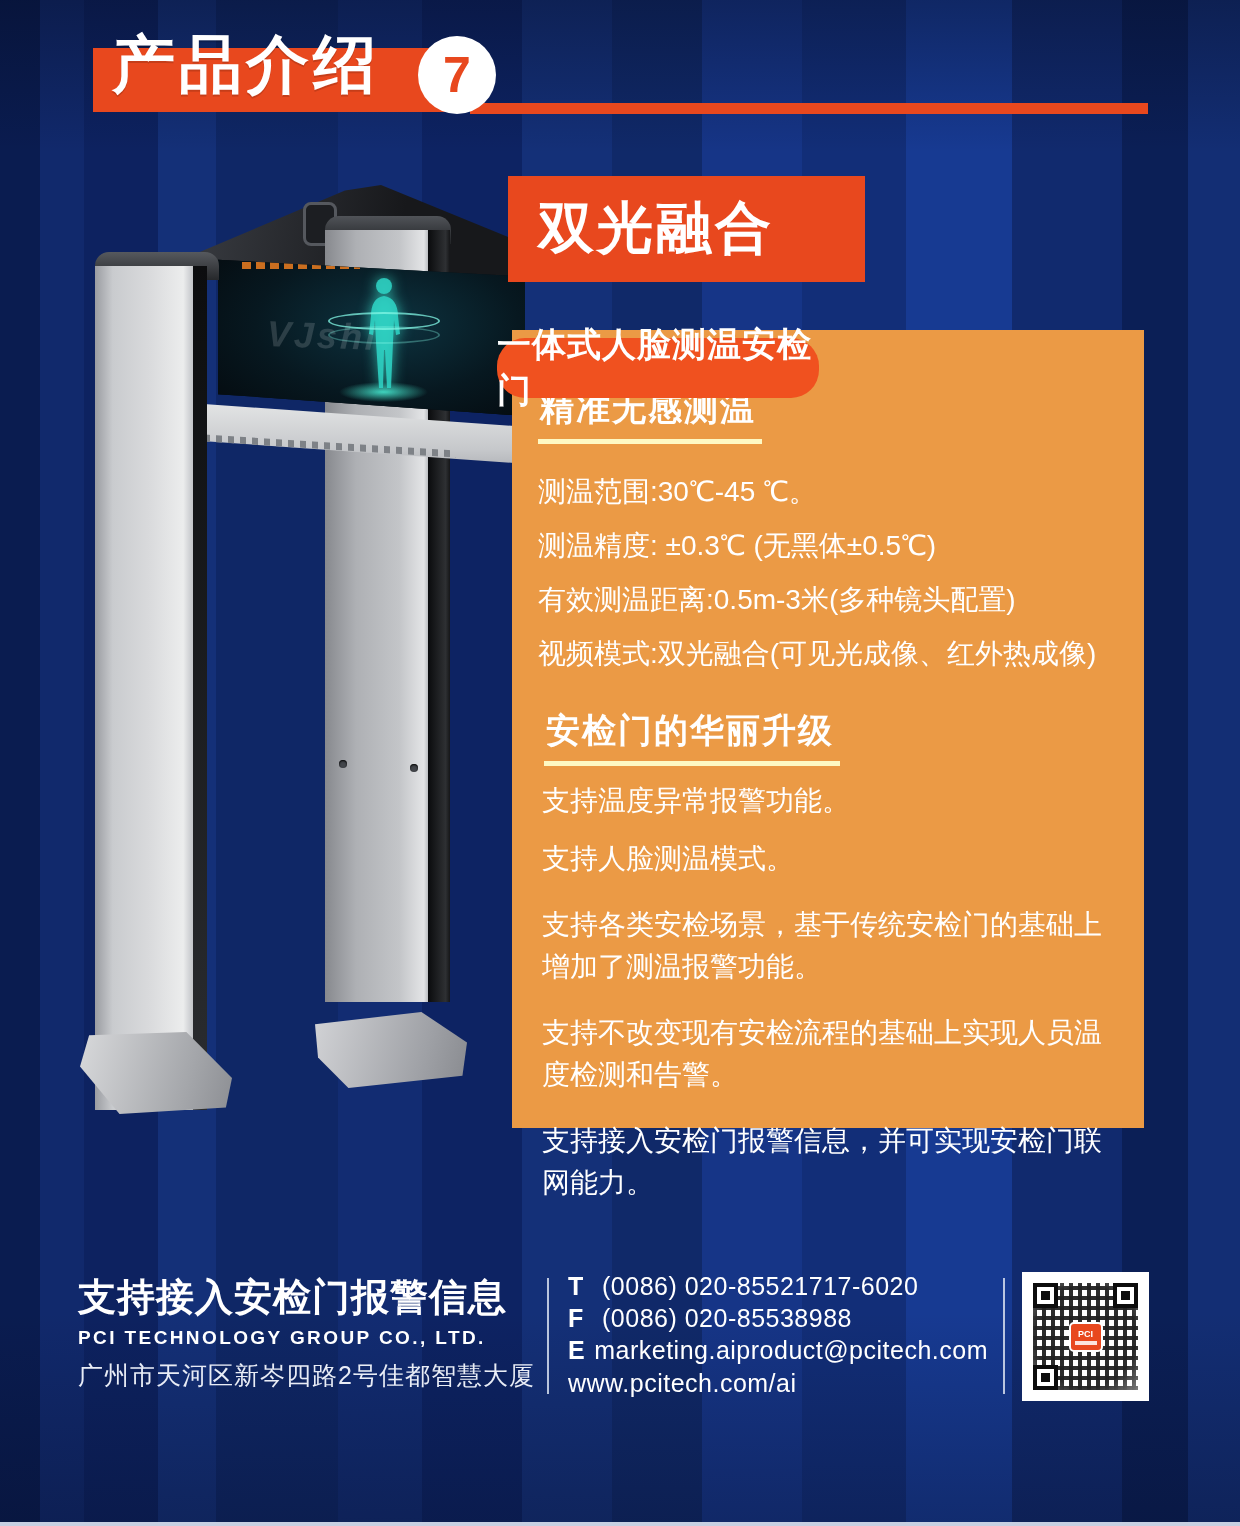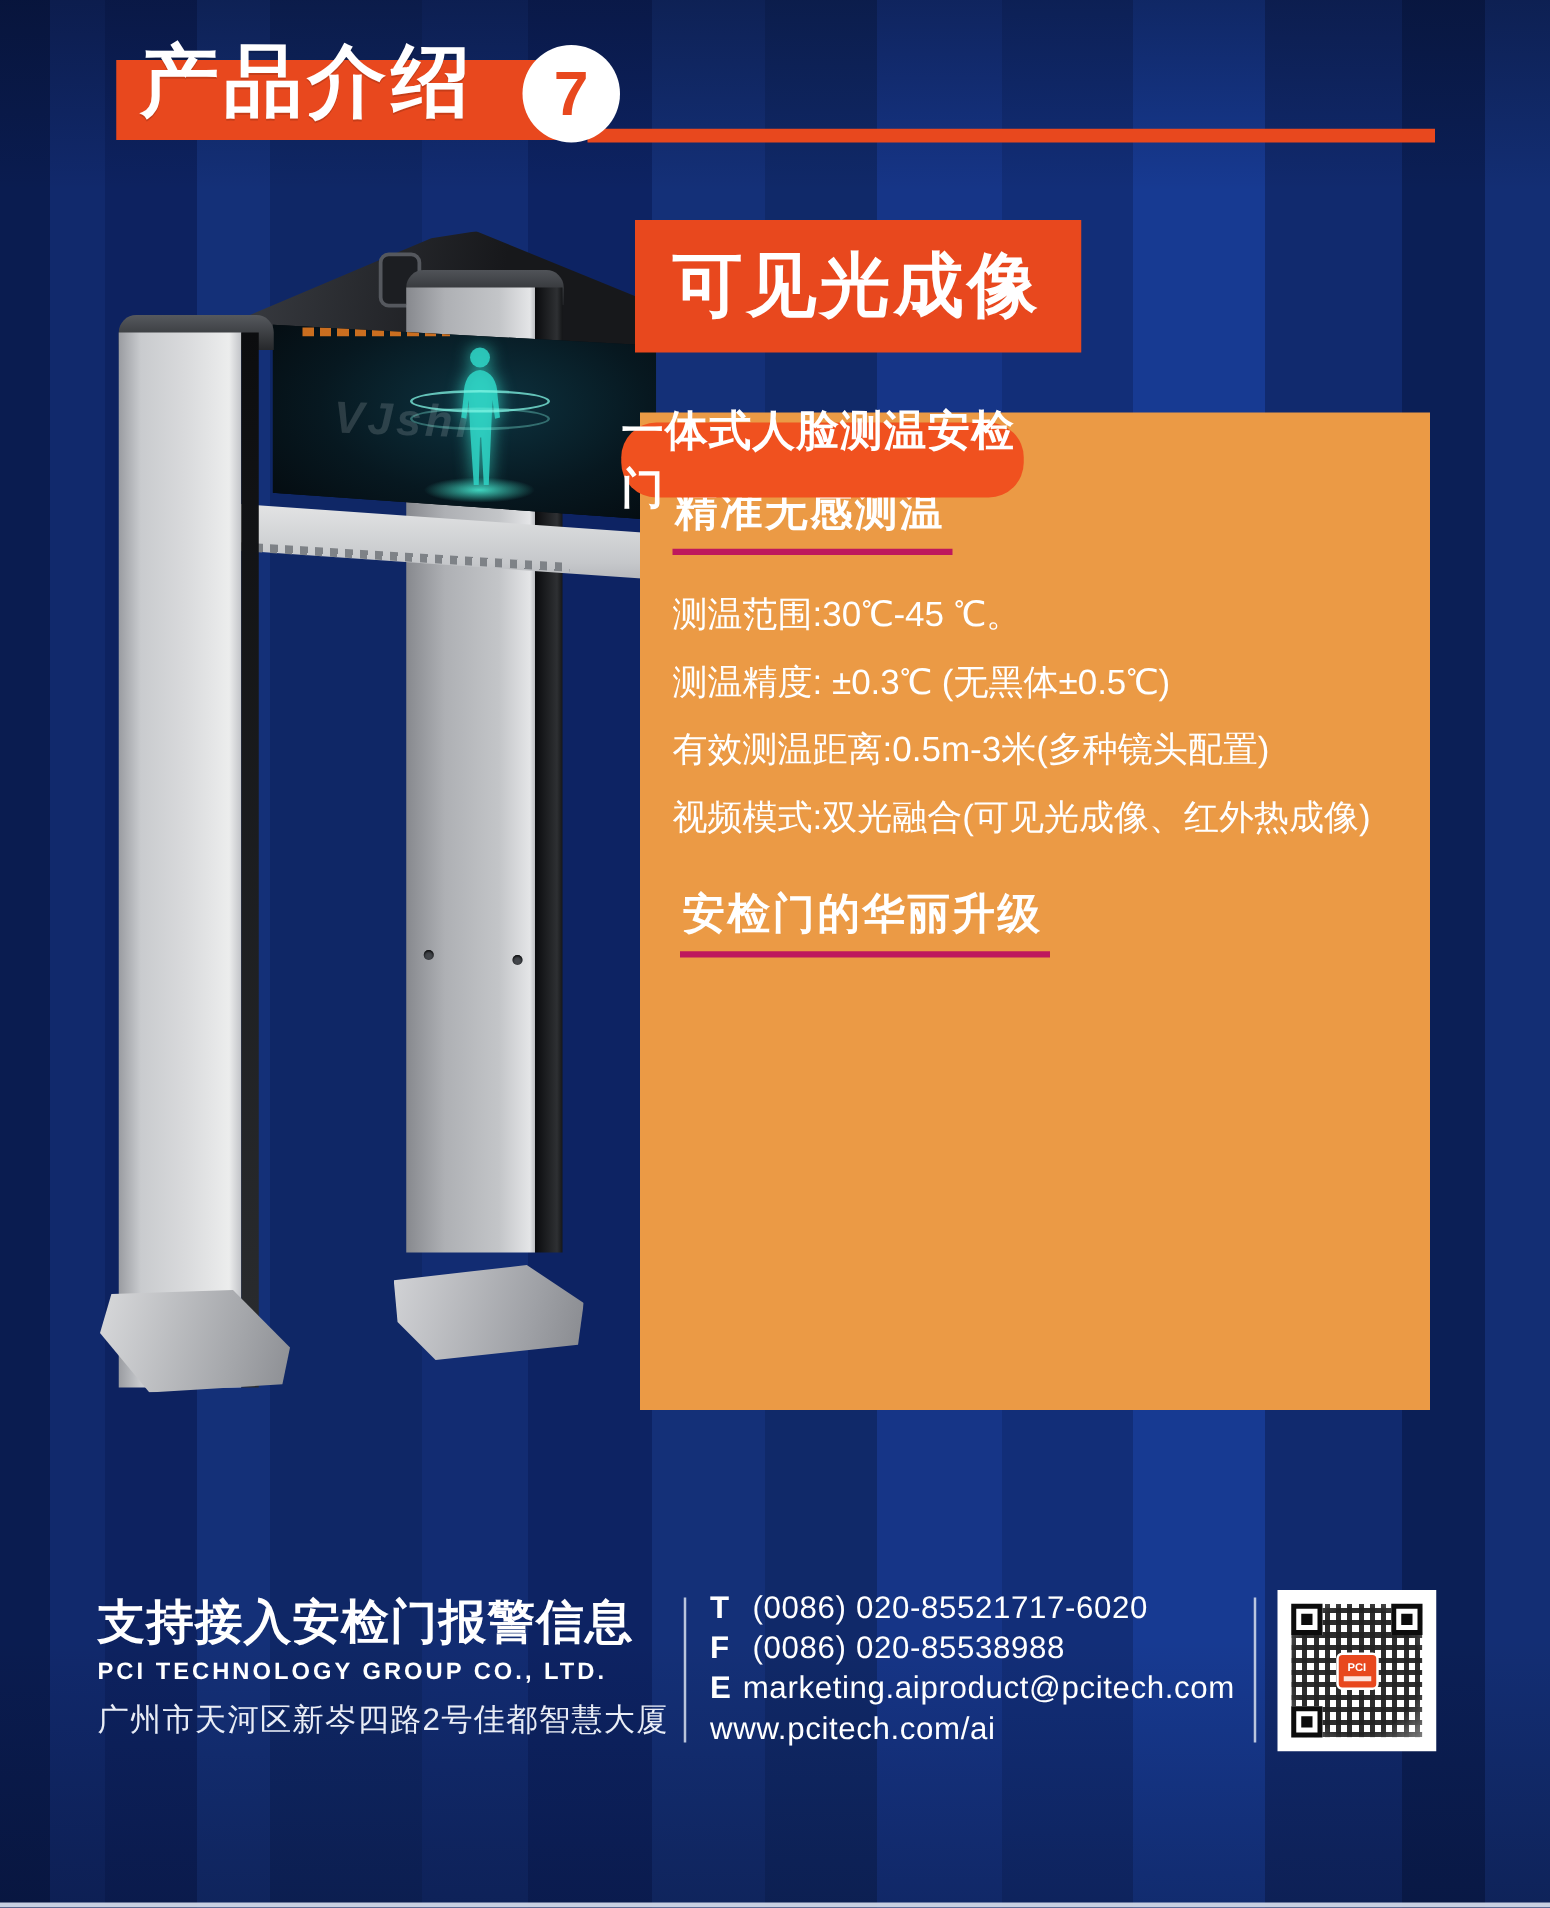--- a/index.html
+++ b/index.html
@@ -54,21 +54,21 @@
     padding:56px 18px 0 26px;
   }
   .badge{
     position:absolute; left:497px; top:302px; width:322px; height:60px; background:#f0511f;
     border-radius:28px; display:flex; align-items:center; justify-content:center; z-index:3;margin-top:36px;
   }
   .badge span{ color:#fff; font-size:34px; font-weight:bold; letter-spacing:1px; }
 
   .panel-heading{
     display:inline-block; color:#fff; font-size:34px; font-weight:bold; letter-spacing:2px;
-    border-bottom:5px solid #be185d; padding:0 6px 7px 2px;
+    border-bottom:5px solid #fef9c3; padding:0 6px 7px 2px;
   }
   .h2-heading{ margin-top:34px; margin-left:6px; }
   .spec-list{ list-style:none; margin-top:28px; }
   .spec-list li{ color:#fff; font-size:28px; line-height:40px; margin-bottom:14px; white-space:nowrap; }
   .panel-paras p{ color:#fff; font-size:28px; line-height:42px; margin:14px 0 16px 4px; }
   .panel-paras p.gap{ margin-top:24px; }
 
   
   .door{ position:absolute; left:70px; top:160px; width:460px; height:970px; }
   .door *{ position:absolute; }
@@ -217,35 +217,42 @@
     <div class="pillar-left-cap"></div>
     <div class="pillar-left"></div>
     <div class="pillar-left-strip"></div>
     <div class="screw s1"></div>
     <div class="screw s2"></div>
     <div class="foot-left"></div>
     <div class="foot-right"></div>
   </div>
 
   <div class="section-title-box">
-    <span>可见光成像</span>
+    <span>双光融合</span>
   </div>
 
   <div class="feature-panel">
     <div>
       <span class="panel-heading">精准无感测温</span>
     </div>
     <ul class="spec-list">
       <li>测温范围:30℃-45 ℃。</li>
       <li>测温精度: ±0.3℃ (无黑体±0.5℃)</li>
       <li>有效测温距离:0.5m-3米(多种镜头配置)</li>
       <li>视频模式:双光融合(可见光成像、红外热成像)</li>
     </ul>
     <div class="h2-heading">
       <span class="panel-heading">安检门的华丽升级</span>
+    </div>
+    <div class="panel-paras">
+      <p>支持温度异常报警功能。</p>
+      <p>支持人脸测温模式。</p>
+      <p class="gap">支持各类安检场景，基于传统安检门的基础上增加了测温报警功能。</p>
+      <p class="gap">支持不改变现有安检流程的基础上实现人员温度检测和告警。</p>
+      <p class="gap">支持接入安检门报警信息，并可实现安检门联网能力。</p>
     </div>
   </div>
 
   <div class="badge">
     <span>一体式人脸测温安检门</span>
   </div>
 
   <div class="footer">
     <div class="company">
       <div class="company-cn">支持接入安检门报警信息</div>

